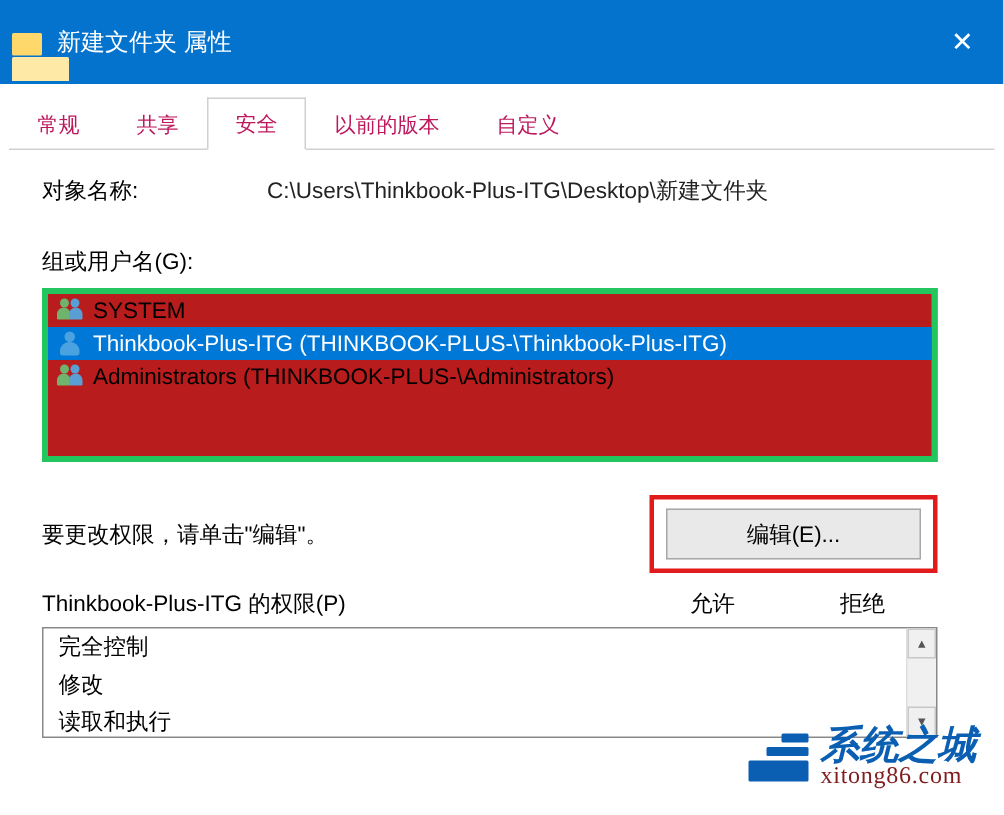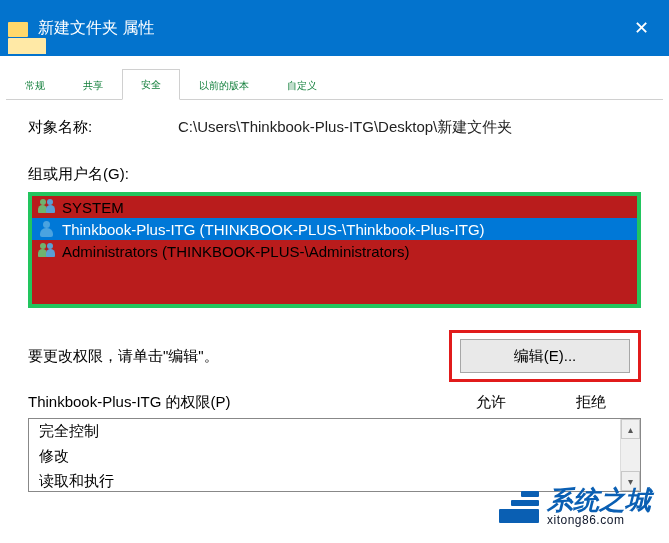--- a/index.html
+++ b/index.html
@@ -39,35 +39,35 @@
   .content { padding: 0; }
   .tabs-row {
     display:flex;
     border-bottom: 1px solid #d0d0d0;
     margin: 6px 6px 0 6px;
     height: 38px;
     align-items:flex-end;
   }
   .tab {
     padding: 8px 18px 7px 18px;
-    color:#15803d;
-    font-size:10px;
+    color:#be185d;
+    font-size:14px;
     cursor:pointer;
     border: 1px solid transparent;
     border-bottom:none;
     position:relative;
     top:1px;
     margin-top:19px;
   }
   .tab.active {
     background:#fff;
     border:1px solid #d0d0d0;
     border-bottom:1px solid #fff;
   }
-  .pane { padding: 18px 28px 0 28px; }
+  .pane { padding: 18px 44px 0 28px; }
   .obj-row { display:flex; margin-bottom: 28px; }
   .obj-label { width:150px; }
   .obj-value { color:#222; }
   .group-label { margin-bottom: 8px; }
   .listbox {
     border:4px solid #22c55e;
     height: 116px;
     background:#b91c1c;
     overflow:auto;
     font-size:15px;
@@ -126,21 +126,21 @@
   .watermark {
     position:absolute;
     right: 18px; bottom: 16px;
     display:flex; align-items:center; gap:8px;
     pointer-events:none;
   }
   .wm-logo { width:44px; display:flex; flex-direction:column; align-items:flex-end; gap:3px;}
   .wm-bar { height:6px; background:#0a5fb3; border-radius:1px;}
   .wm-b1 { width:18px;} .wm-b2{width:28px;} .wm-b3{width:40px; height:14px; position:relative;}
   .wm-text-cn { font-size:26px; font-weight:bold; color:#0a5fb3; font-style:italic; line-height:1; }
-  .wm-text-en { font-size:12px; color:#0f172a; letter-spacing:0.5px; }
+  .wm-text-en { font-size:16px; color:#7f1d1d; letter-spacing:0.5px;font-family:Liberation Serif, serif; }
 </style>
 </head>
 <body>
 
 <div class="titlebar">
   <span class="folder-icon">
       <span class="tab"></span>
       <span class="body"></span>
     </span>
   <span class="title-text">新建文件夹 属性</span>

